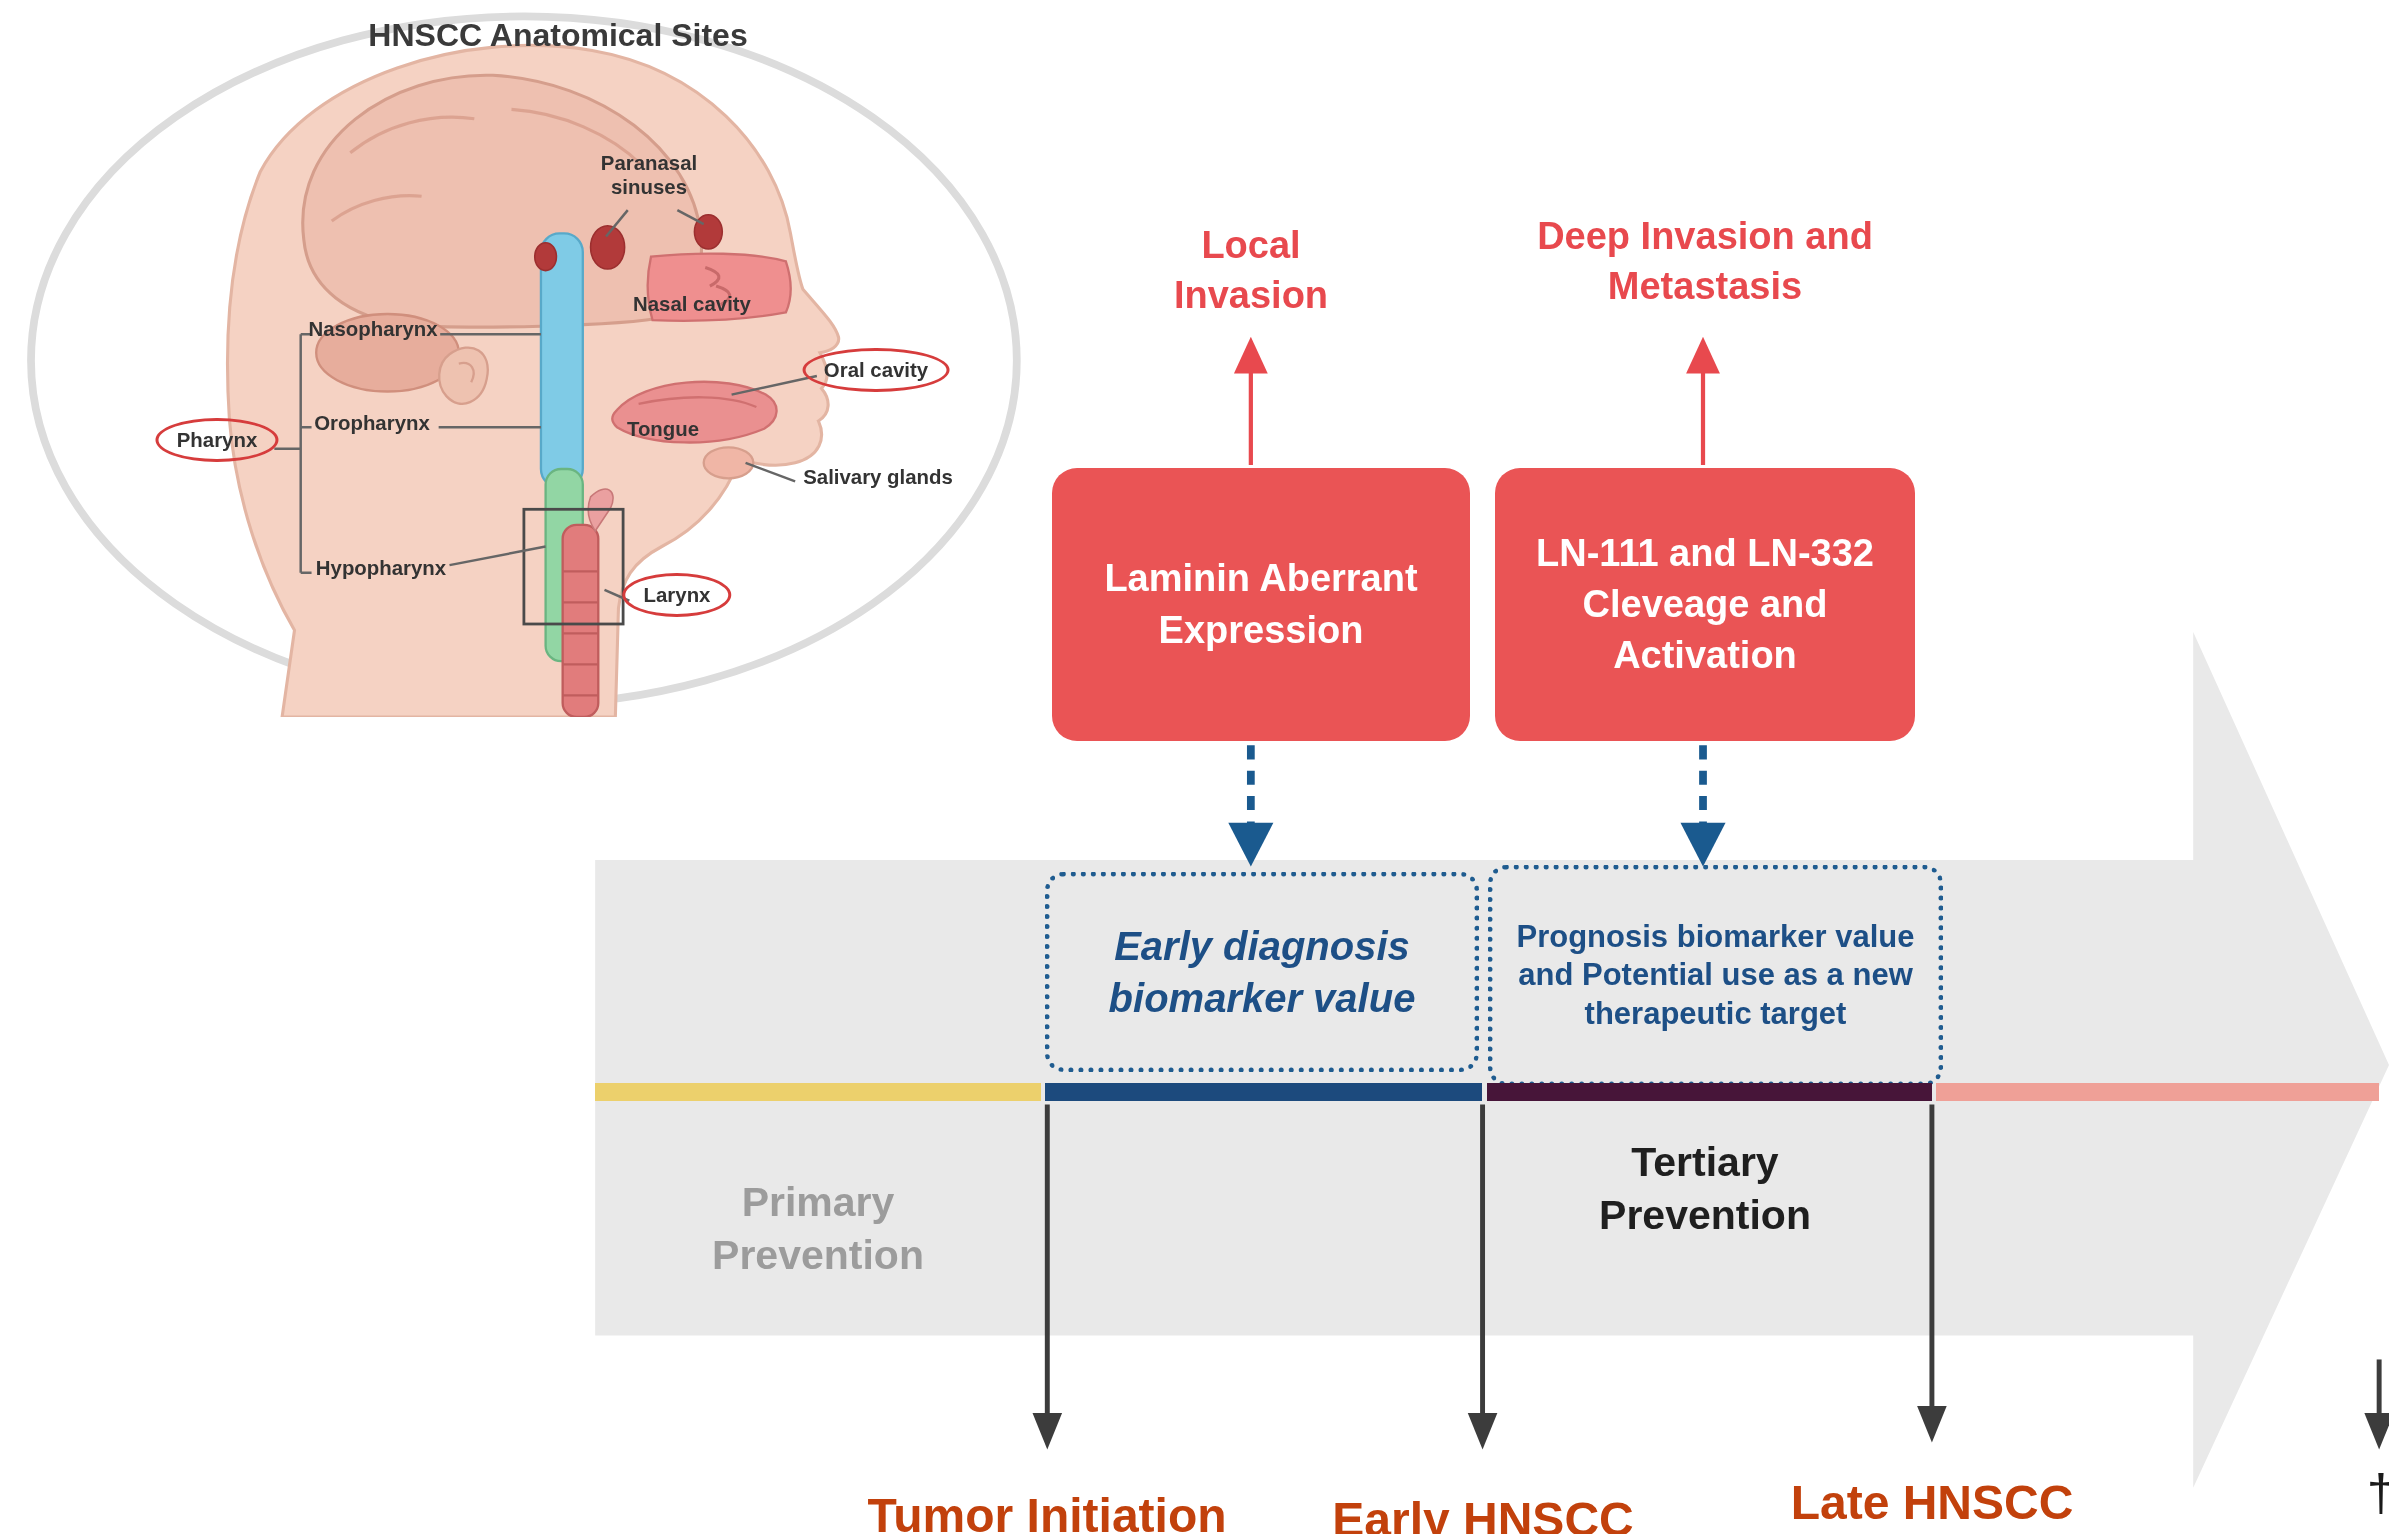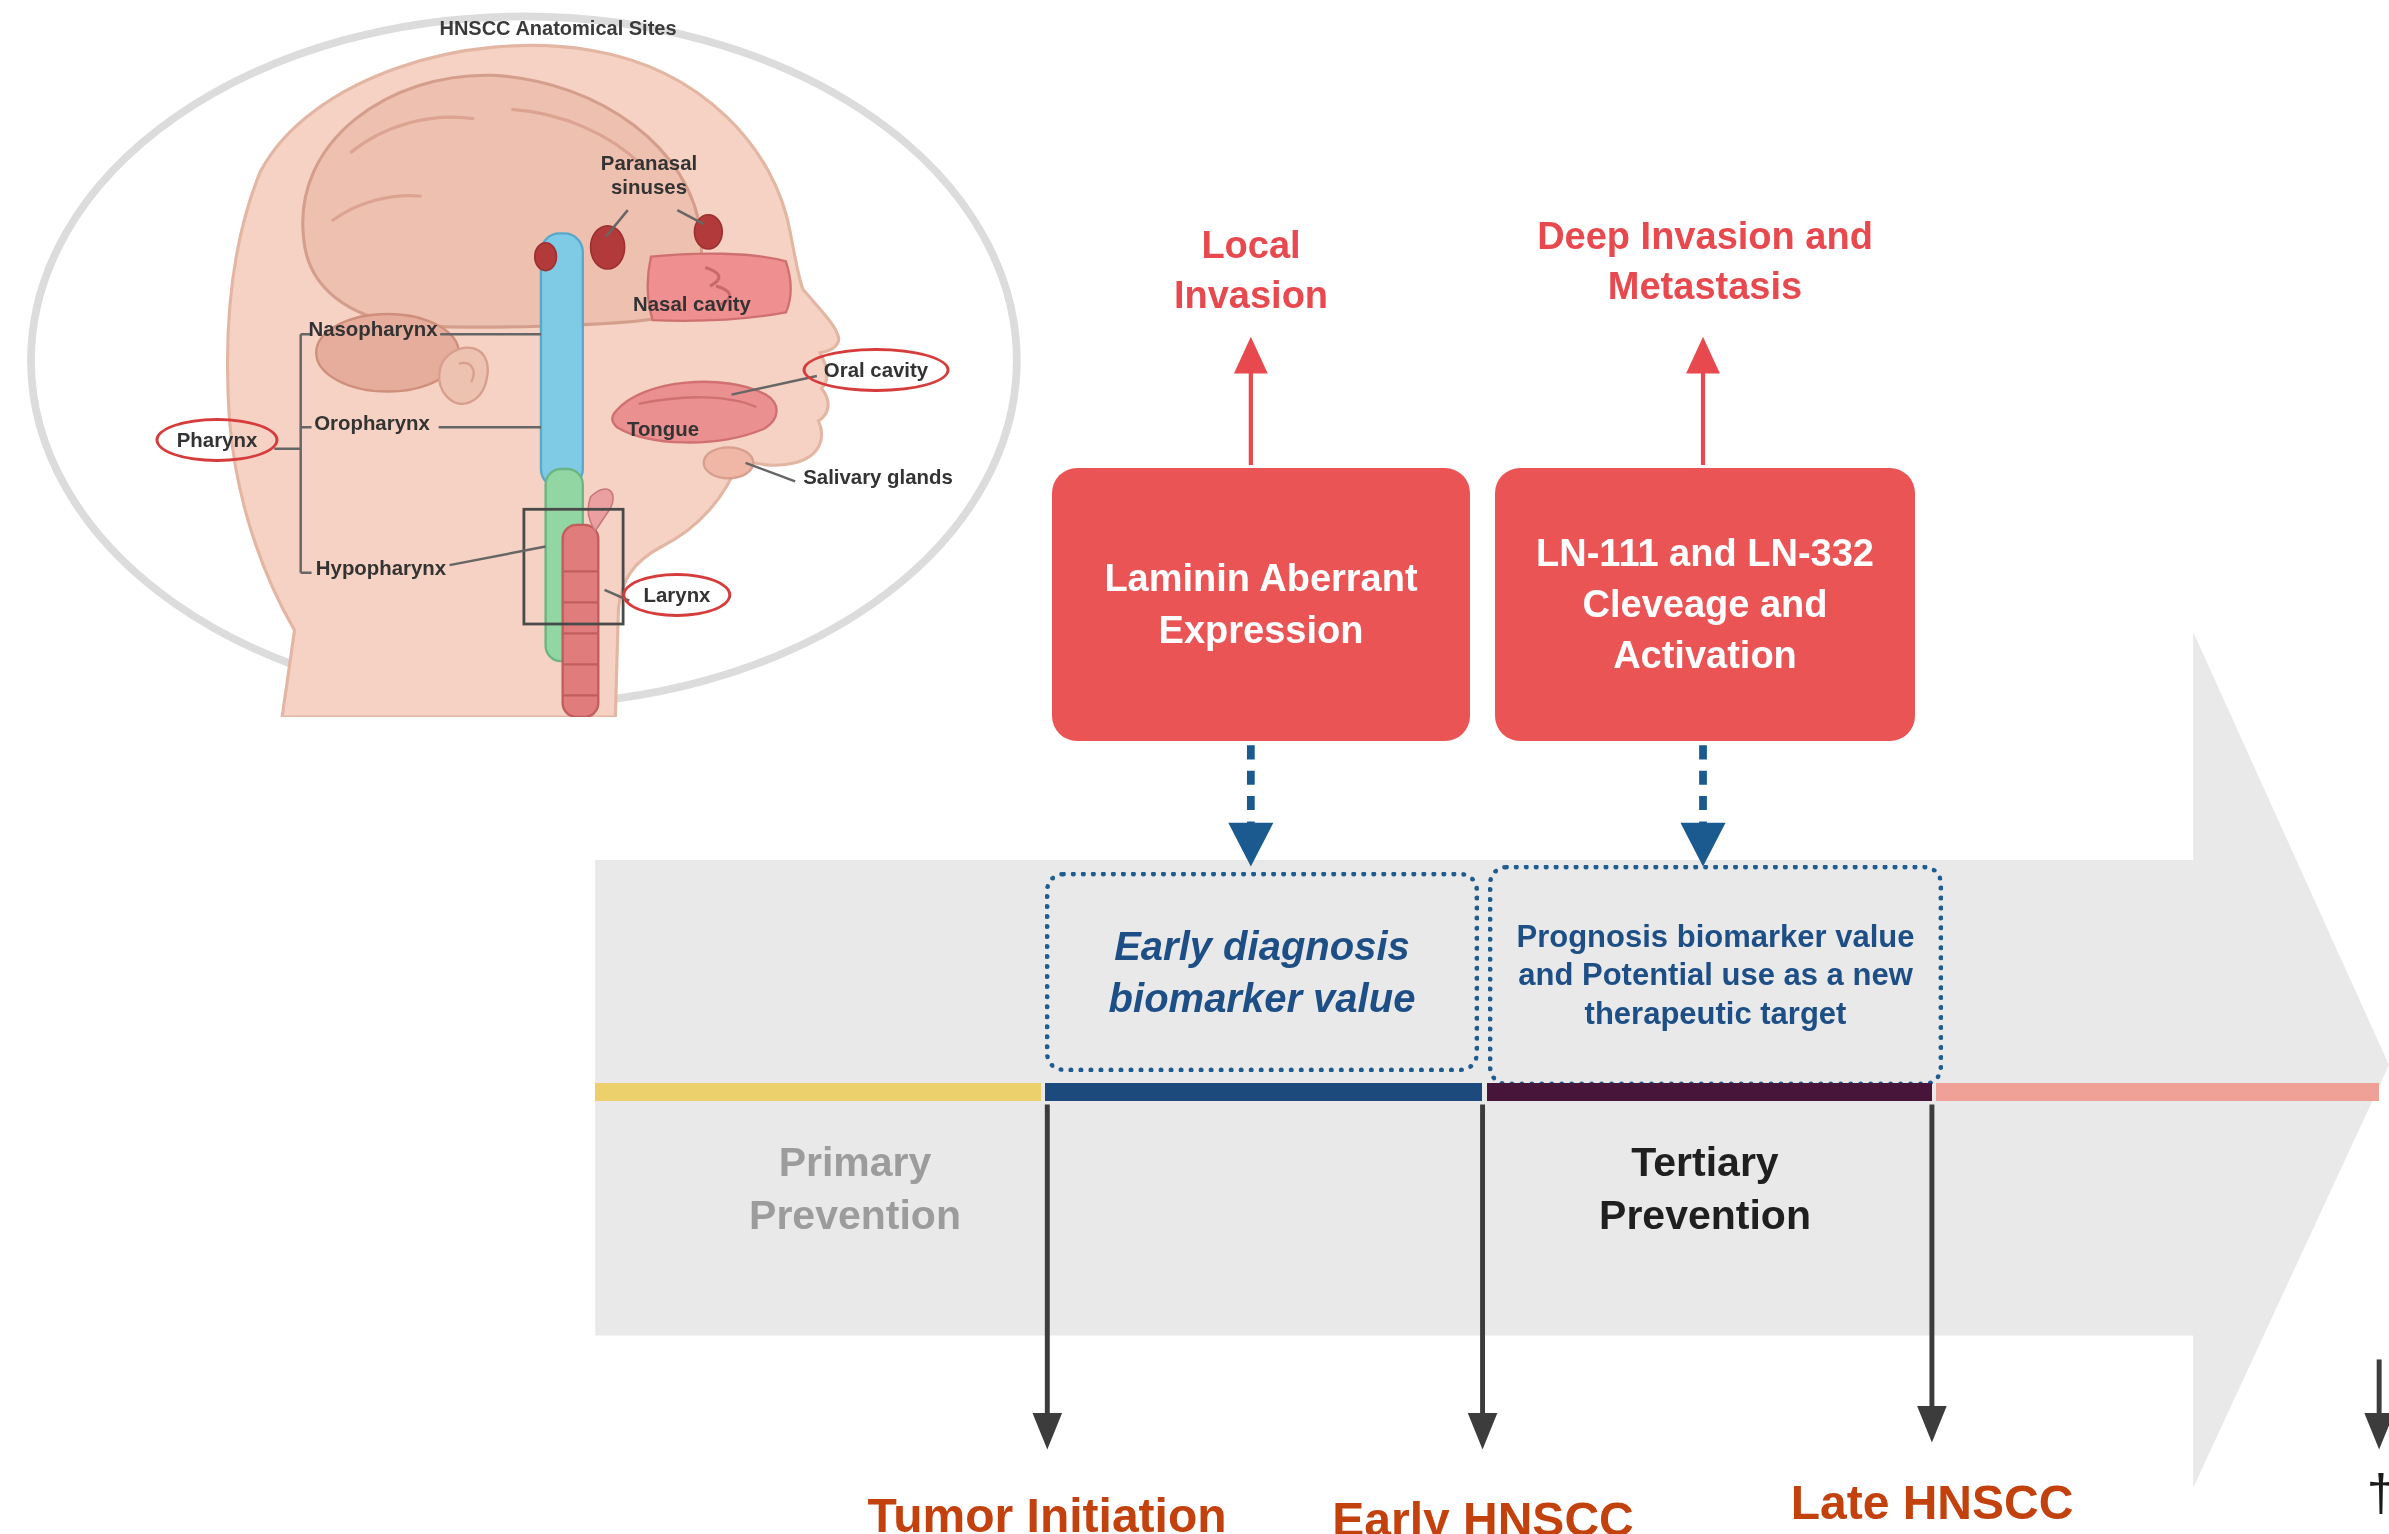--- a/index.html
+++ b/index.html
@@ -1,21 +1,21 @@
 <!DOCTYPE html>
 <html style="font-size:11.3px"><head>
 <meta charset="utf-8">
 <style>
   html,body{margin:0;padding:0;background:#fff;}
   .canvas{position:relative;width:2389px;height:1535px;background:#fff;overflow:hidden;
           font-family:"Liberation Sans",sans-serif;}
   svg{display:block;}
 
   
-  .a-title{position:absolute;transform:translateX(-50%);font-size:20px;font-weight:700;color:#3a3a3a;white-space:nowrap;}
+  .a-title{position:absolute;transform:translateX(-50%);font-size:32px;font-weight:700;color:#3a3a3a;white-space:nowrap;}
   .a-label{position:absolute;transform:translateX(-50%);font-size:20.4px;font-weight:600;color:#333;white-space:nowrap;}
   .a-label.wrap{white-space:normal;text-align:center;line-height:1.18;}
   .circle-label{position:absolute;transform:translateX(-50%);font-size:20.4px;font-weight:600;color:#333;
                 border:3.5px solid #d63c3c;border-radius:50%;padding:7.7px 18.3px;white-space:nowrap;}
 
   
   .red-note{position:absolute;transform:translateX(-50%);color:#e8494e;font-weight:700;font-size:38px;
             text-align:center;line-height:1.32;}
   .red-box{position:absolute;background:#ea5455;border-radius:25px;color:#fff;font-weight:700;font-size:38px;
            display:flex;align-items:center;justify-content:center;text-align:center;line-height:1.35;}
@@ -168,21 +168,21 @@
   </div>
   <div class="dash-box dash-b" style="left:1488px;top:865px;width:445px;height:211px;">
     <span class="inner" style="width:425px;">Prognosis biomarker value and Potential use as a new therapeutic target</span>
   </div>
 
   <div class="tl-seg seg1" style="left:595px;width:446px;"></div>
   <div class="tl-seg seg2" style="left:1045px;width:437px;"></div>
   <div class="tl-seg seg3" style="left:1487px;width:445px;"></div>
   <div class="tl-seg seg4" style="left:1936px;width:443px;"></div>
 
-  <div class="stage muted" style="left:855px;">Primary Prevention</div>
+  <div class="stage muted" style="left:818px;margin-top:40px;">Primary Prevention</div>
   <div class="stage" style="left:1705px;">Tertiary Prevention</div>
 
   <div class="milestone" style="left:1047px;top:1488px;">Tumor Initiation</div>
   <div class="milestone" style="left:1483px;top:1492px;">Early HNSCC</div>
   <div class="milestone" style="left:1932px;top:1475px;">Late HNSCC</div>
   <div class="milestone dagger" style="left:2381px;top:1464px;">†</div>
 
 </div>
 
 

